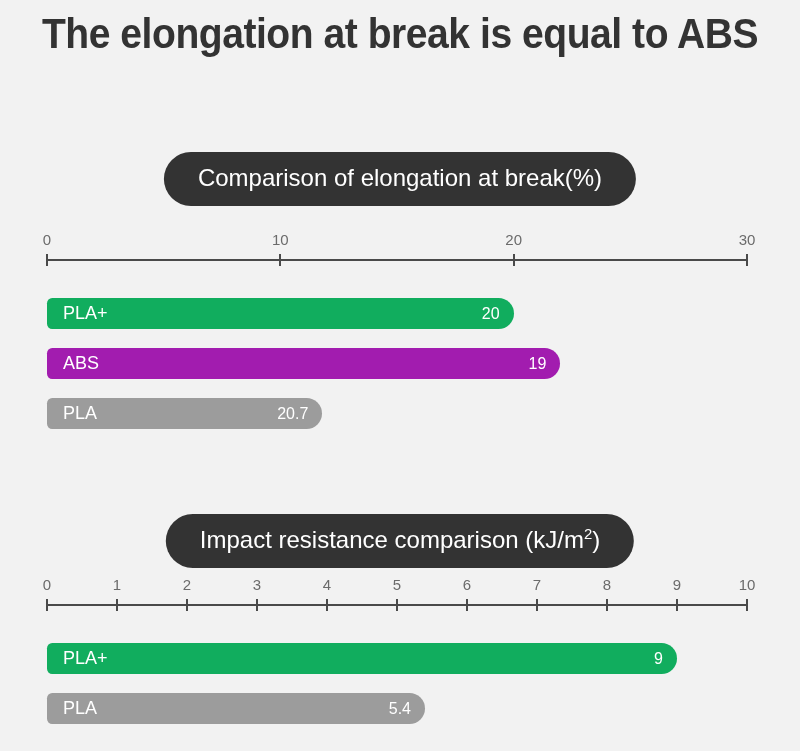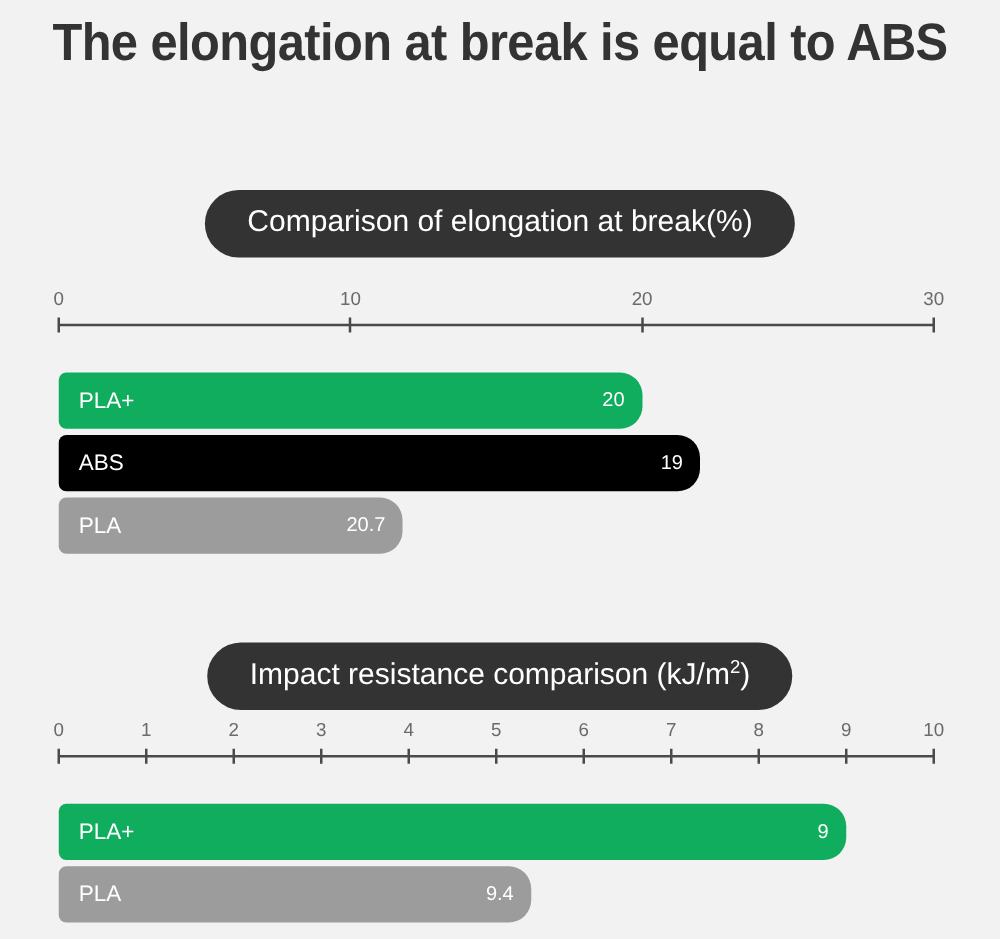--- a/index.html
+++ b/index.html
@@ -106,21 +106,21 @@
 
   .bar-row {
     position: relative;
     height: 36px;
     margin-bottom: 14px;
   }
   .bar {
     position: absolute;
     left: 0;
     top: 0;
-    height: 45px;
+    height: 31px;
     border-radius: 6px 18px 18px 6px;
     display: flex;
     align-items: center;
     justify-content: space-between;
     box-sizing: border-box;
     padding: 0 14px 0 16px;
   }
   .bar-name {
     color: #ffffff;
     font-size: 18px;
@@ -156,21 +156,21 @@
     </div>
 
   <div class="bars" id="bars-1">
       <div class="bar-row">
         <div class="bar" style="width: 466.667px; background: rgb(17, 173, 94);">
           <span class="bar-name">PLA+</span>
           <span class="bar-value">20</span>
         </div>
       </div>
       <div class="bar-row">
-        <div class="bar" style="width: 513.333px; background: #000000;">
+        <div class="bar" style="width: 513.333px; background: #a21caf;">
           <span class="bar-name">ABS</span>
           <span class="bar-value">19</span>
         </div>
       </div>
       <div class="bar-row">
         <div class="bar" style="width: 275.333px; background: rgb(156, 156, 156);">
           <span class="bar-name">PLA</span>
           <span class="bar-value">20.7</span>
         </div>
       </div>
@@ -209,18 +209,18 @@
   <div class="bars" id="bars-2">
       <div class="bar-row">
         <div class="bar" style="width: 630px; background: rgb(17, 173, 94);">
           <span class="bar-name">PLA+</span>
           <span class="bar-value">9</span>
         </div>
       </div>
       <div class="bar-row">
         <div class="bar" style="width: 378px; background: rgb(156, 156, 156);">
           <span class="bar-name">PLA</span>
-          <span class="bar-value">9.4</span>
+          <span class="bar-value">5.4</span>
         </div>
       </div>
     </div>
 
 </div>
 
 </body></html>

